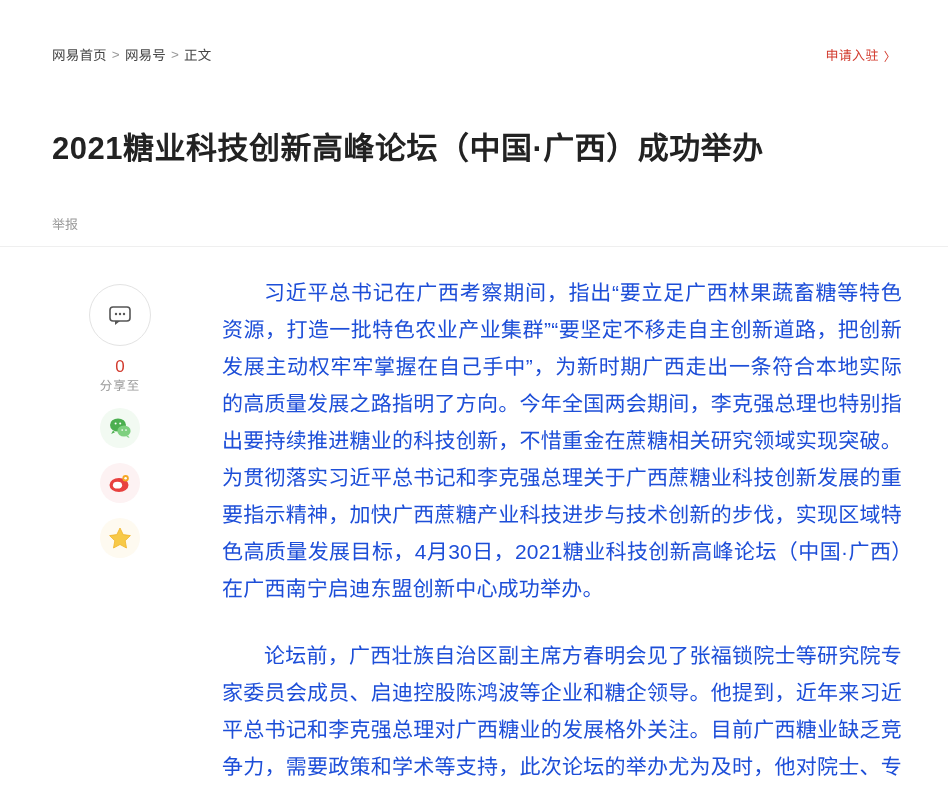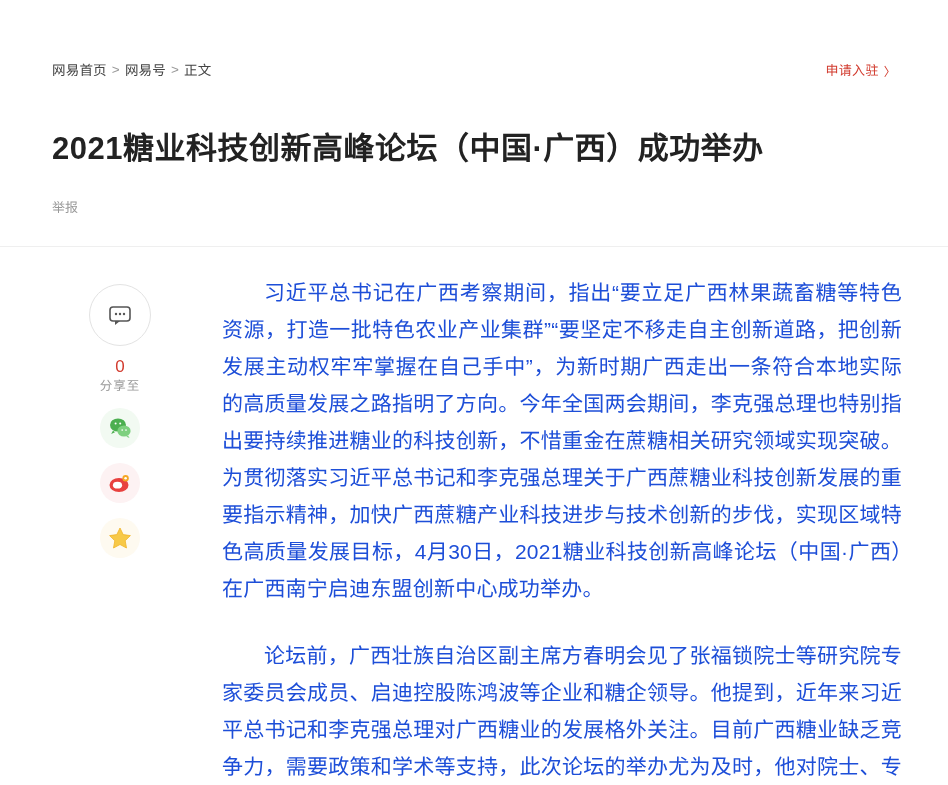--- a/index.html
+++ b/index.html
@@ -17,21 +17,21 @@
     position: relative;
     width: 948px;
     height: 785px;
     background: #ffffff;
     box-sizing: border-box;
   }
 
   
   .topbar {
     position: absolute;
-    top: 55px;
+    top: 40px;
     left: 0;
     right: 0;
     height: 28px;
     padding: 0 52px;
     box-sizing: border-box;
     display: flex;
     align-items: center;
     justify-content: space-between;
   }
   .breadcrumb {
@@ -94,20 +94,21 @@
     display: flex;
     align-items: center;
     gap: 18px;
   }
   .meta-source {
     color: #999999;
   }
   .report-link {
     color: #999999;
     cursor: pointer;
+    margin-top: 17px;
   }
 
   
   .divider {
     position: absolute;
     top: 246px;
     left: 0;
     right: 0;
     height: 1px;
     background: #efefef;

